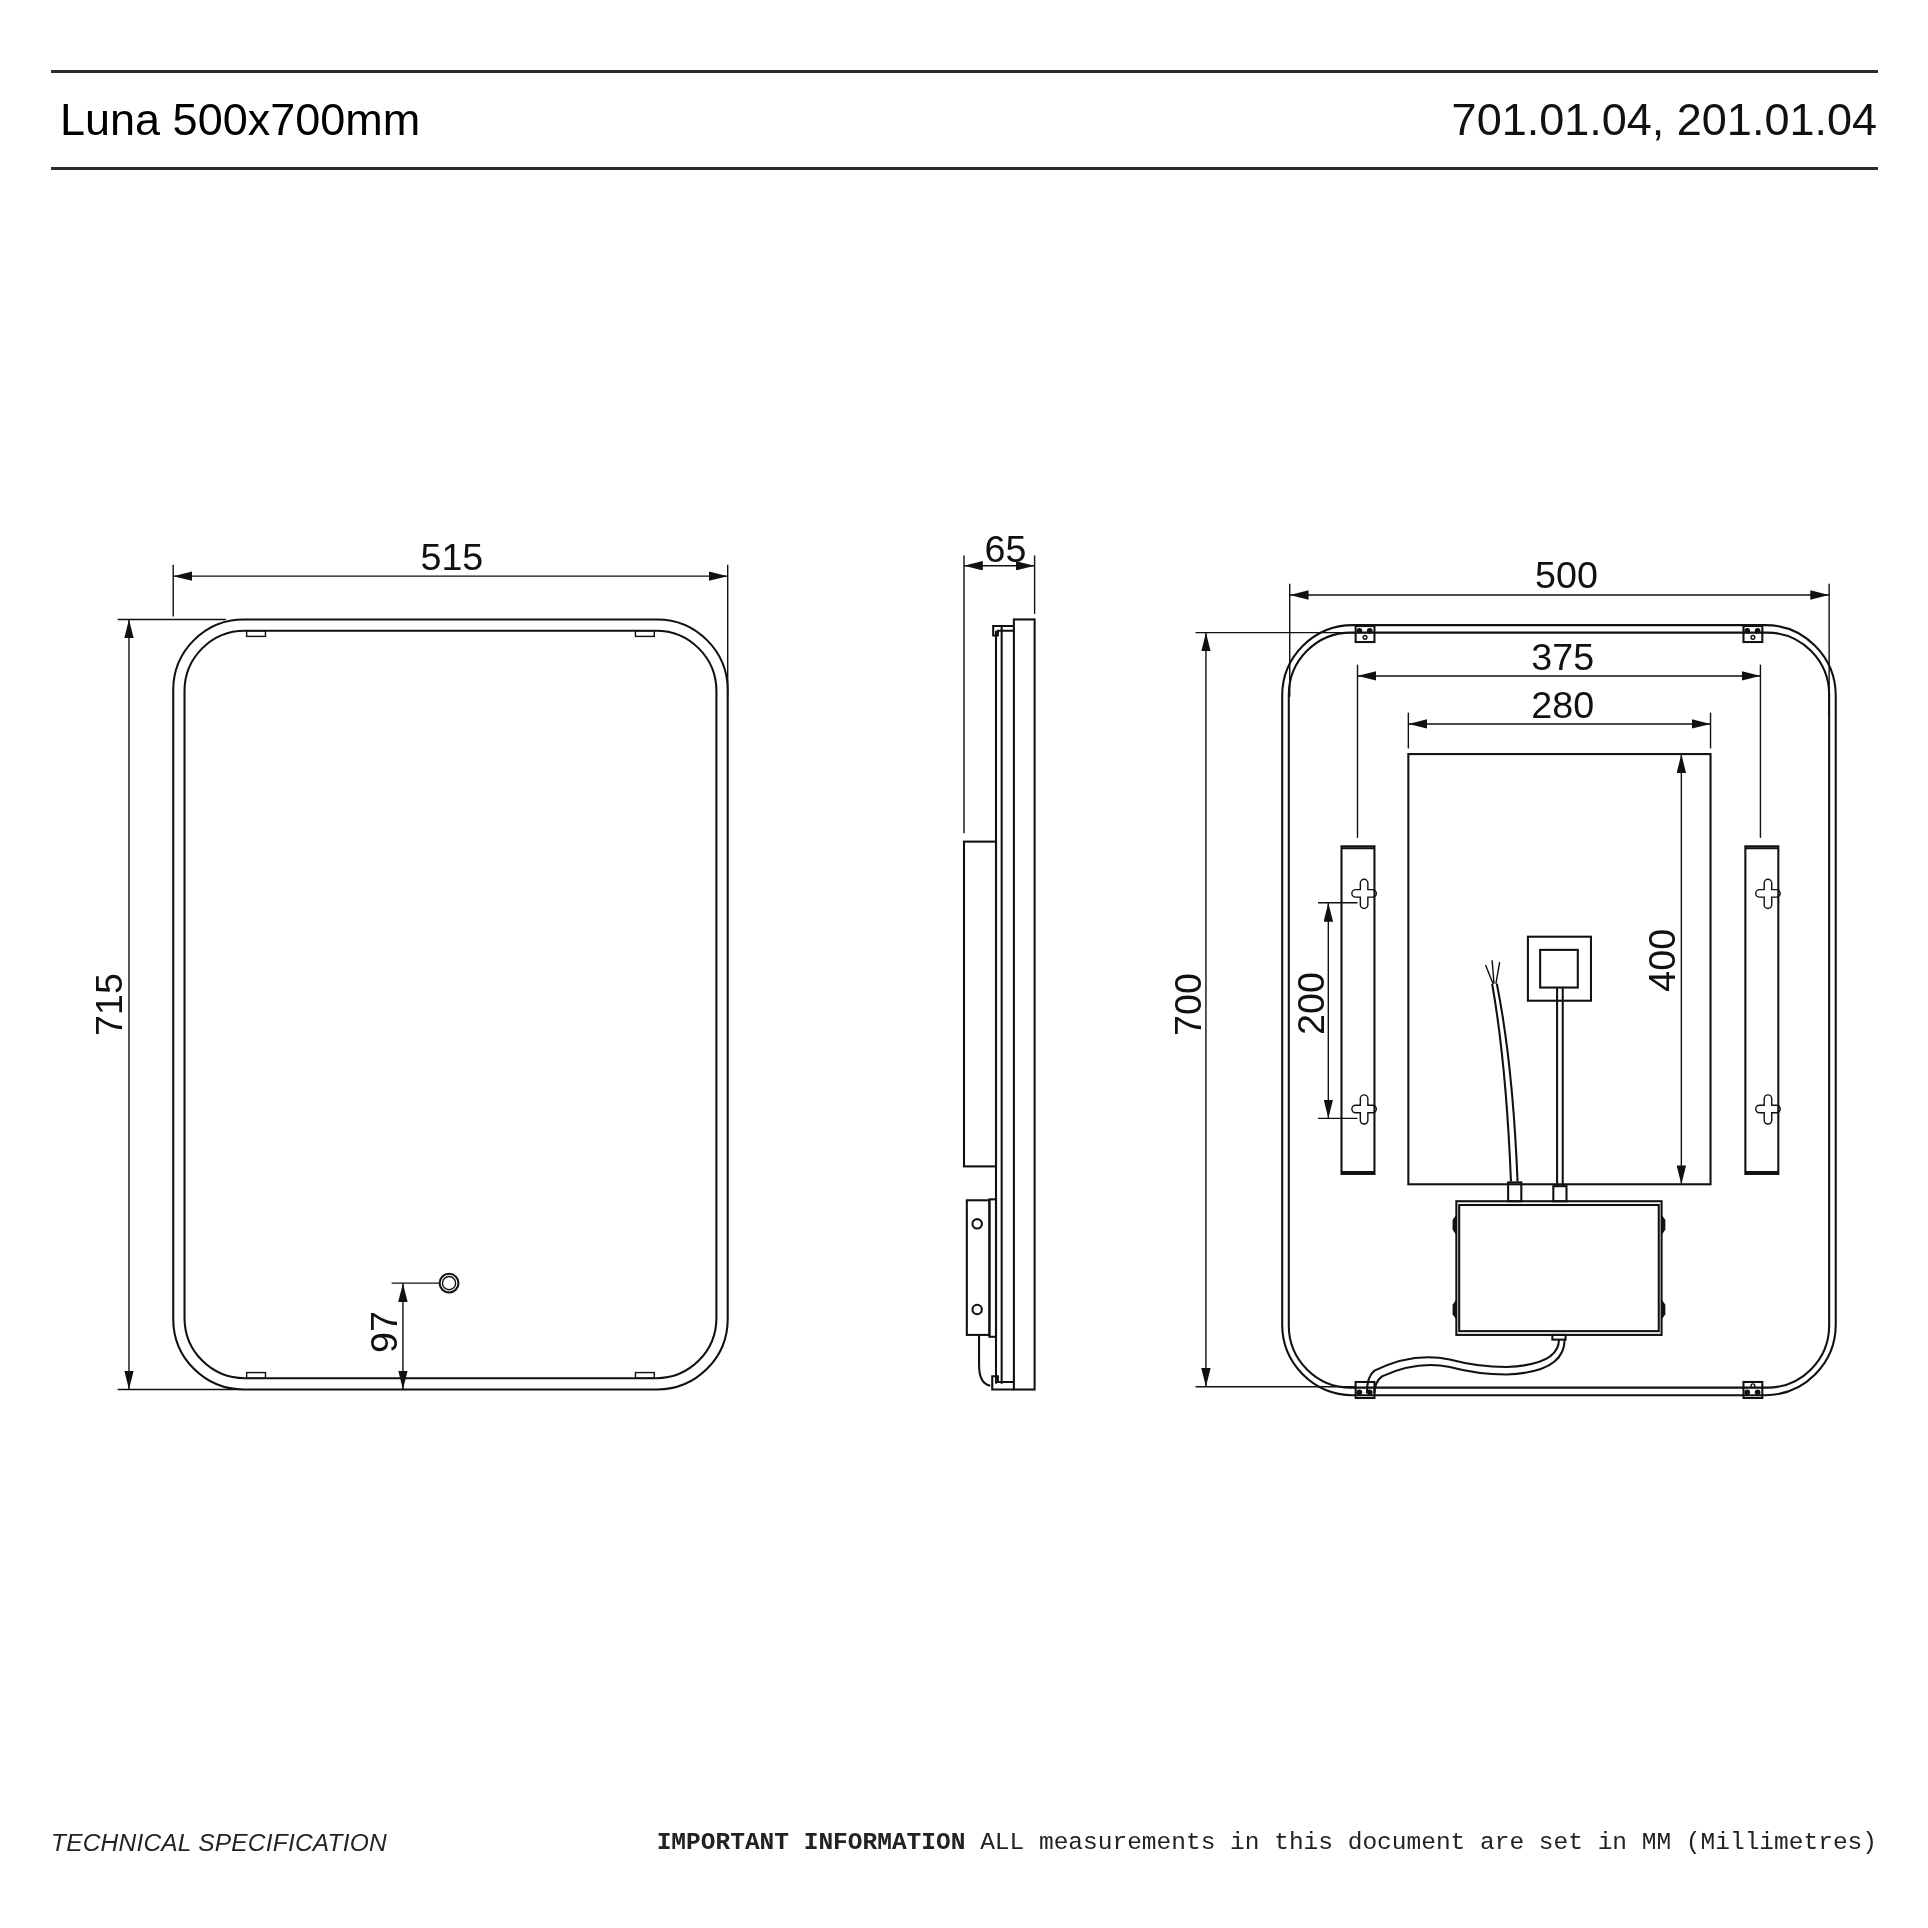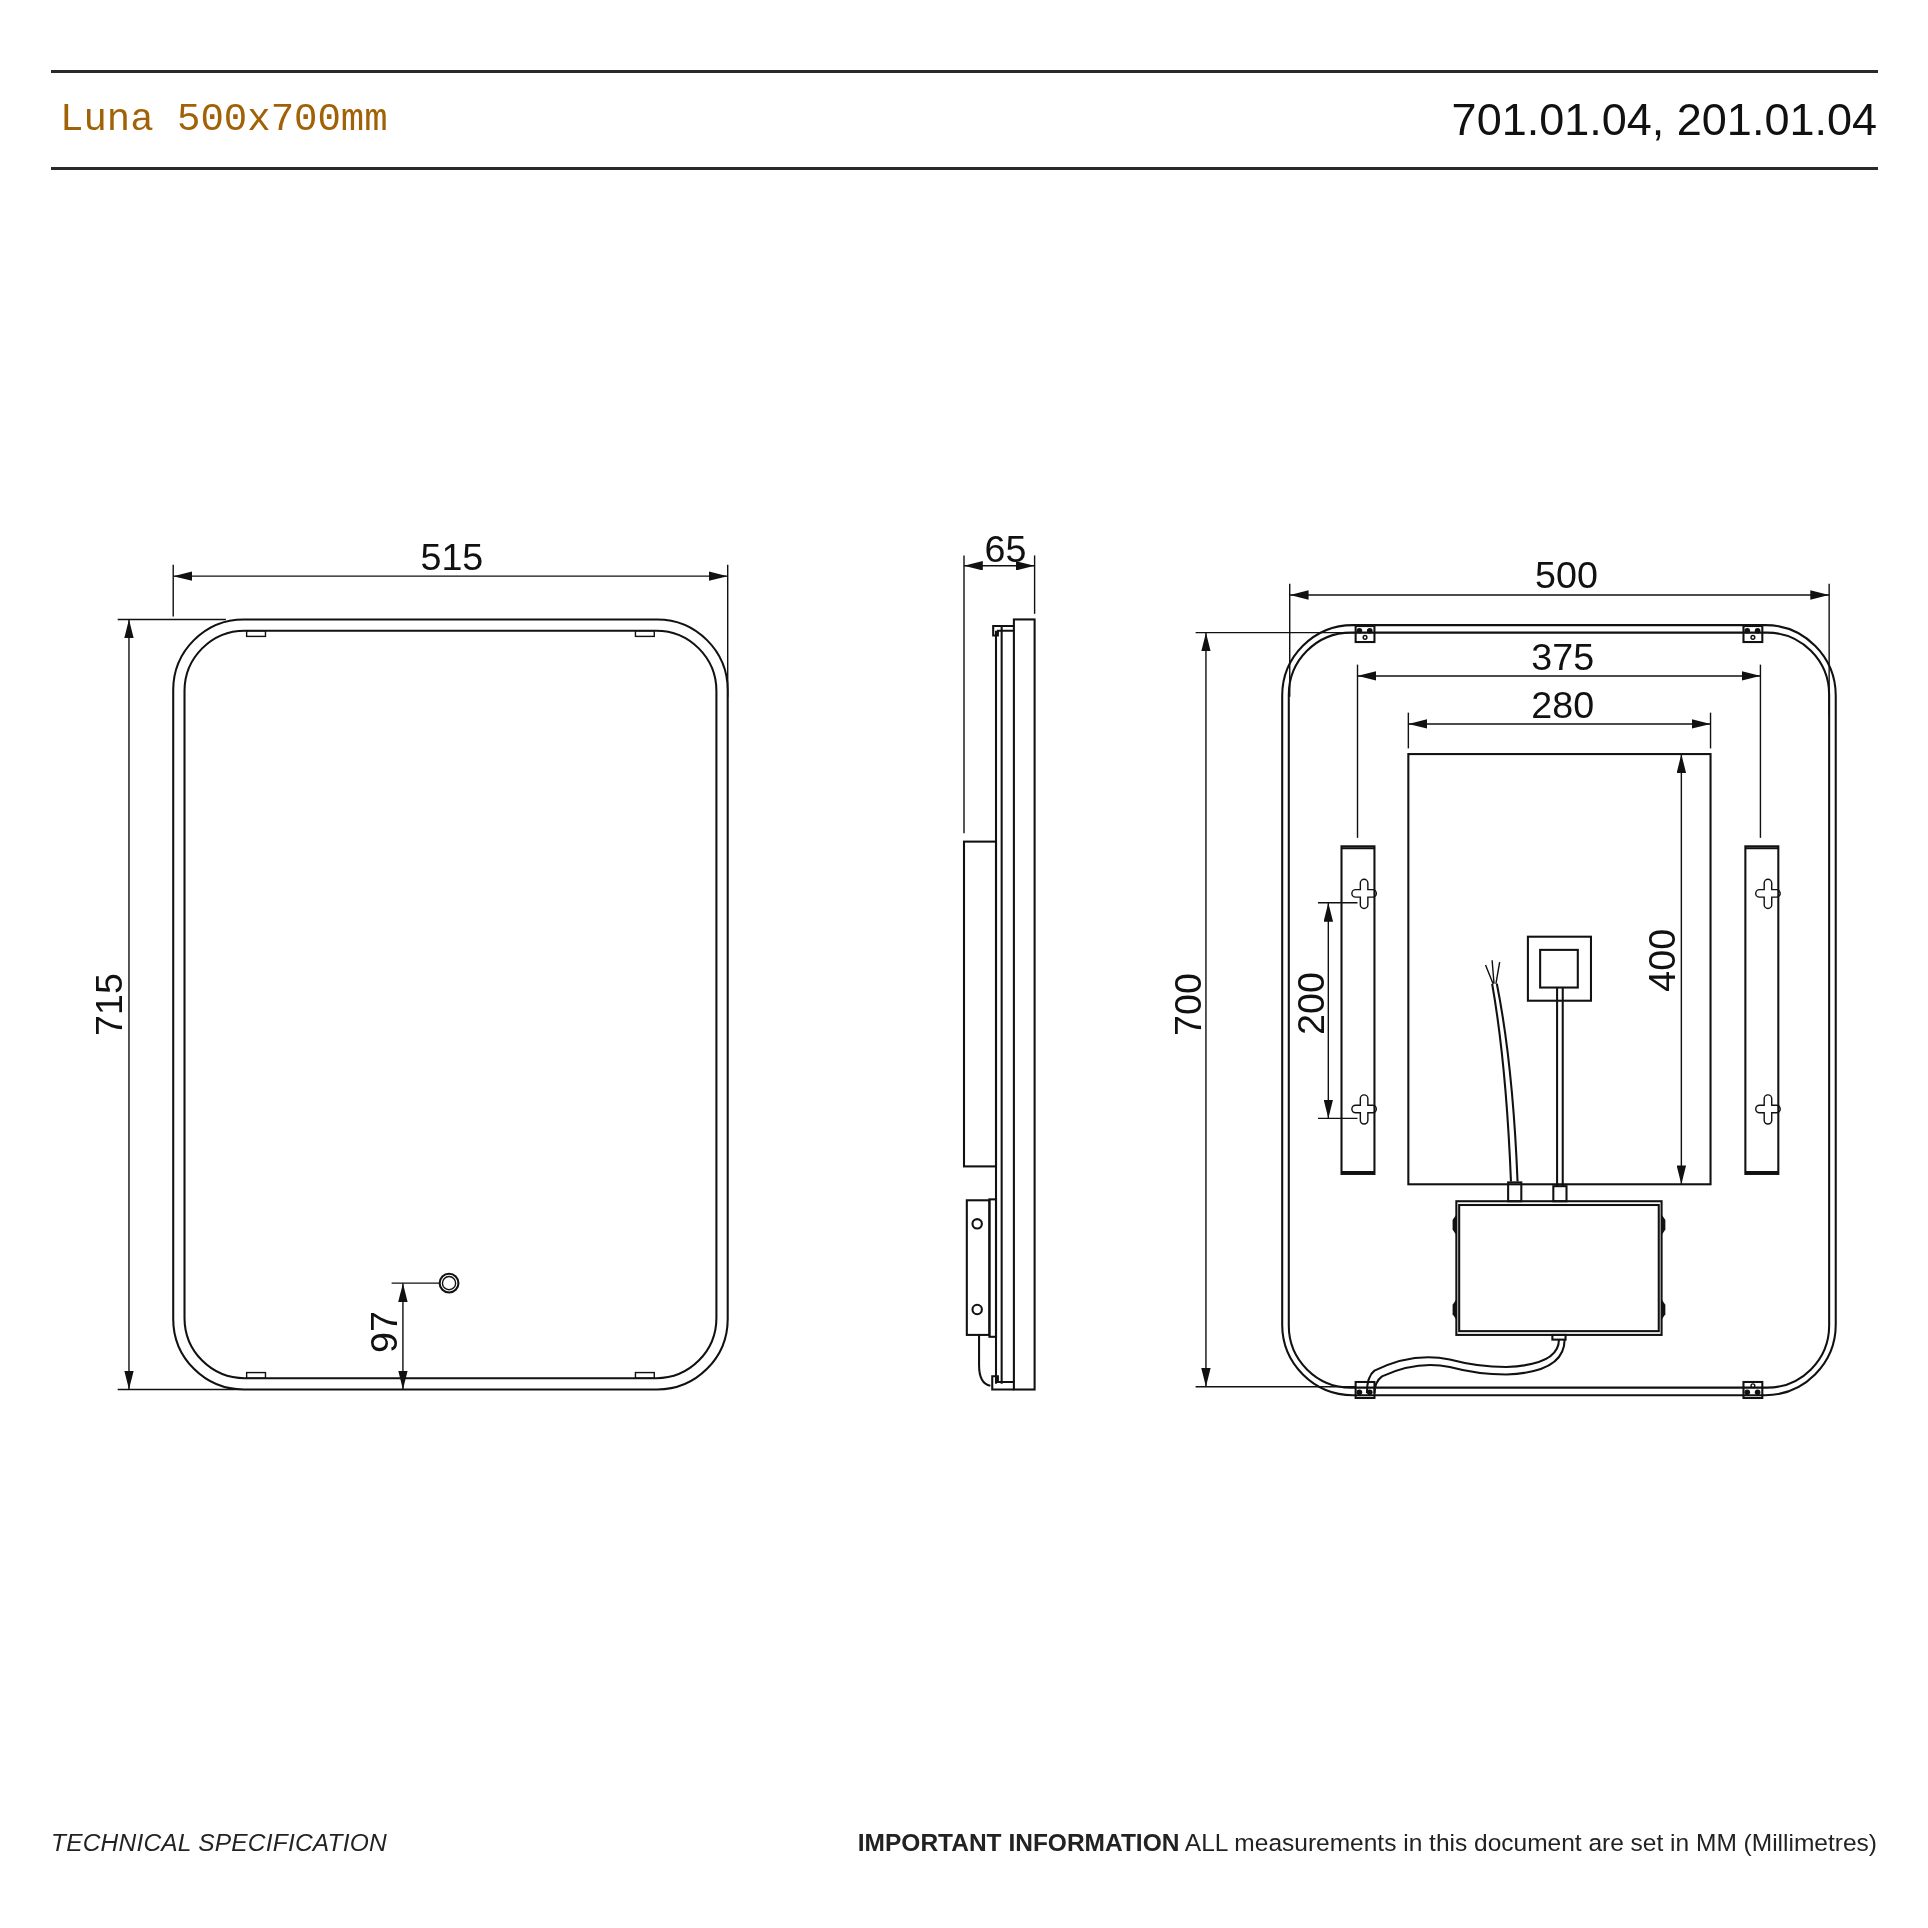--- a/index.html
+++ b/index.html
@@ -1,21 +1,21 @@
 <!DOCTYPE html>
 <html style="font-size:15px"><head>
 <meta charset="utf-8">
 <style>
   html,body{margin:0;padding:0;background:#ffffff;}
   body{width:1928px;height:1928px;position:relative;overflow:hidden;font-family:"Liberation Sans","DejaVu Sans",sans-serif;color:#111;}
   .rule{position:absolute;left:51px;width:1827px;height:2.8px;background:#2a2a2a;}
-  .title{position:absolute;left:60px;top:92px;font-size:39px;line-height:56px;color:#a16207;font-family:Liberation Mono, monospace;}
+  .title{position:absolute;left:60px;top:92px;font-size:45px;line-height:56px;color:#000000;}
   .codes{position:absolute;right:51px;top:92px;font-size:45px;line-height:56px;color:#111;text-align:center;}
   .footer-left{position:absolute;left:51px;top:1829px;font-size:24.5px;color:#222;letter-spacing:0.2px;font-style:italic;}
-  .footer-right{position:absolute;right:51px;top:1829px;font-size:24.5px;color:#222;}
+  .footer-right{position:absolute;right:51px;top:1829px;font-size:24.5px;color:#222;font-family:Liberation Mono, monospace;}
   .footer-right b{font-weight:bold;}
   svg{position:absolute;left:0;top:0;}
   .dim{font-family:"Liberation Sans","DejaVu Sans",sans-serif;font-size:40px;fill:#111;}
   .ln{stroke:#111;fill:none;stroke-width:2.2;}
   .thin{stroke:#111;fill:none;stroke-width:1.5;}
   .arrow{fill:#111;}
 </style>
 </head>
 <body>
 

